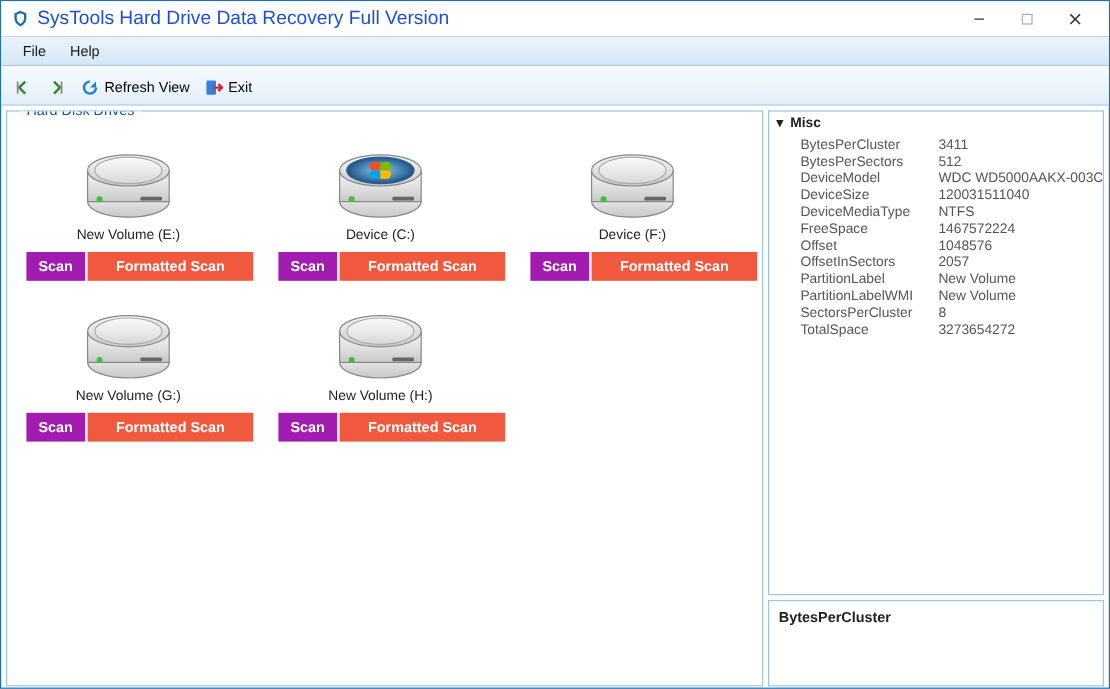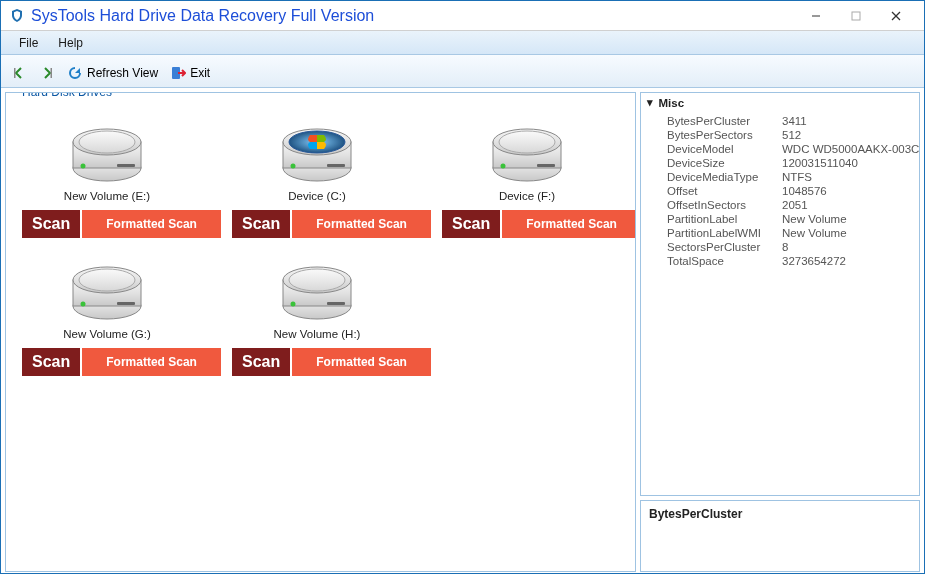--- a/index.html
+++ b/index.html
@@ -29,21 +29,21 @@
 
 .group-label { position: absolute; top: -8px; left: 10px; background: #fff; padding: 0 6px; font-size: 12px; color: #0b57a3; }
 .leftpane-inner { margin-top: 8px; }
 
 
 .drive-grid { display: flex; flex-wrap: wrap; gap: 24px 40px; padding: 15px 10px; }
 .drive { width: 170px; display: flex; flex-direction: column; align-items: center; }
 .drive-icon { width: 80px; height: 60px; margin-bottom: 6px; }
 .drive-label { font-size: 11.5px; color: #222; margin-bottom: 8px; text-align: center; }
 .drive-btns { display: flex; gap: 2px; width: 100%; }
-.scan-btn { flex: 0 0 auto; background: #7f1d1d; color: #fff; font-size: 16px; padding: 5px 10px; border: none; cursor: pointer; font-weight: bold; }
+.scan-btn { flex: 0 0 auto; background: #a21caf; color: #fff; font-size: 12px; padding: 5px 10px; border: none; cursor: pointer; font-weight: bold; }
 .fmt-btn { flex: 1; background: #f0593e; color: #fff; font-size: 12px; padding: 5px 24px; border: none; cursor: pointer; font-weight: bold; white-space: nowrap; }
 
 
 .propbox { flex: 1; border: 1px solid #9fc3e2; background: #fff; overflow: hidden; font-size: 11.5px; }
 .prophead { display: flex; align-items: center; gap: 6px; padding: 3px 6px; font-weight: bold; color: #222; }
 .prophead .chev { font-size: 11px; cursor: pointer; }
 .proplist { padding: 2px 0 2px 26px; }
 .proprow { display: flex; padding: 1px 0; color: #555; }
 .propkey { width: 115px; flex-shrink: 0; }
 .propval { flex: 1; white-space: nowrap; overflow: hidden; }
@@ -238,26 +238,30 @@
           </div>
           <div class="proprow">
             <span class="propkey">DeviceSize</span>
             <span class="propval">120031511040</span>
           </div>
           <div class="proprow">
             <span class="propkey">DeviceMediaType</span>
             <span class="propval">NTFS</span>
           </div>
           <div class="proprow">
+            <span class="propkey">FreeSpace</span>
+            <span class="propval">1467572224</span>
+          </div>
+          <div class="proprow">
             <span class="propkey">Offset</span>
             <span class="propval">1048576</span>
           </div>
           <div class="proprow">
             <span class="propkey">OffsetInSectors</span>
-            <span class="propval">2051</span>
+            <span class="propval">2057</span>
           </div>
           <div class="proprow">
             <span class="propkey">PartitionLabel</span>
             <span class="propval">New Volume</span>
           </div>
           <div class="proprow">
             <span class="propkey">PartitionLabelWMI</span>
             <span class="propval">New Volume</span>
           </div>
           <div class="proprow">

